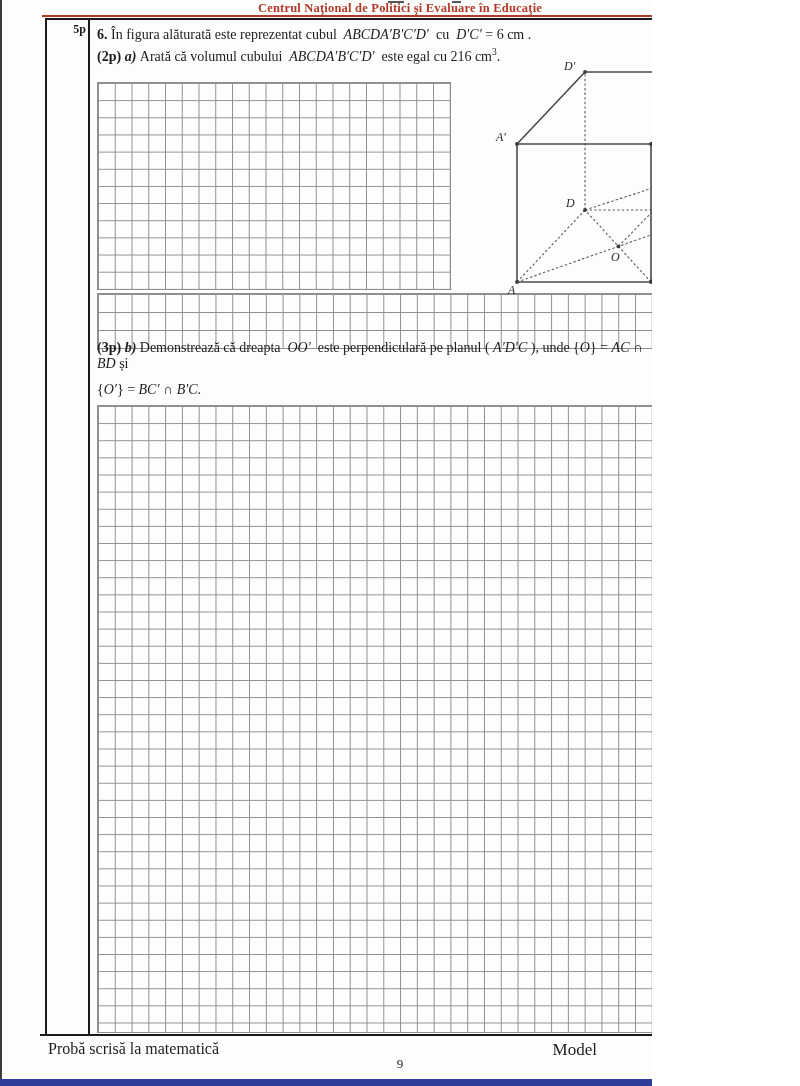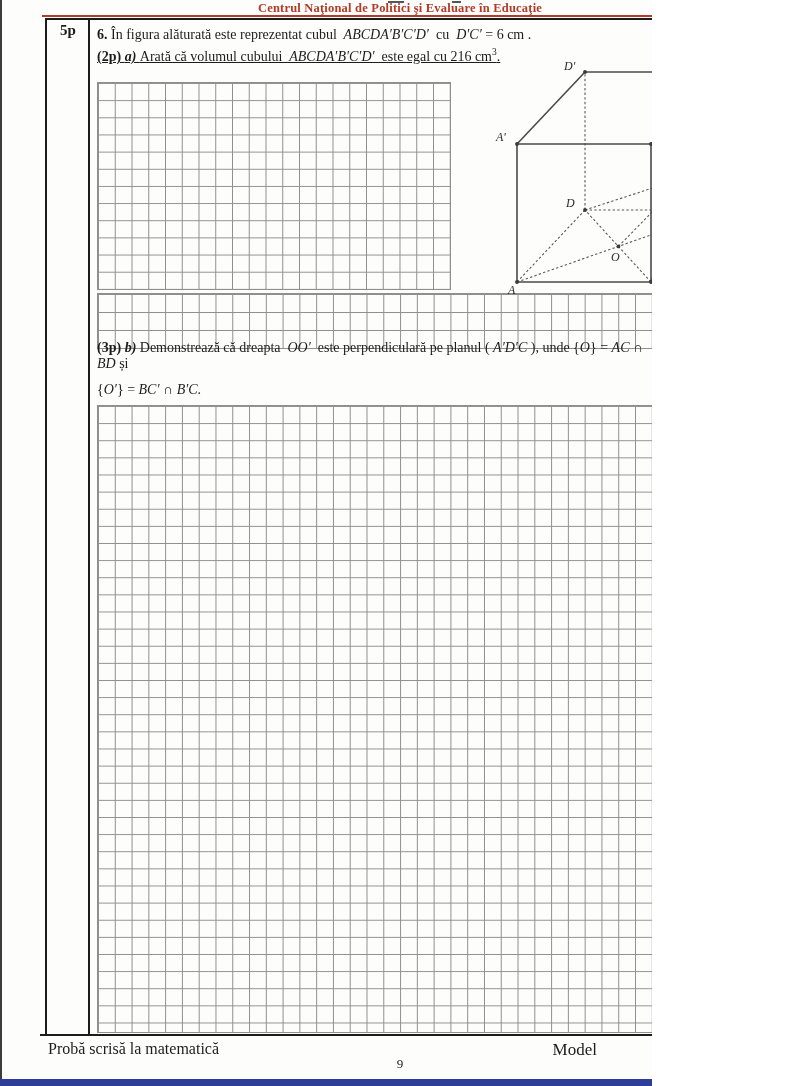--- a/index.html
+++ b/index.html
@@ -20,22 +20,22 @@
 
   
   .tline{position:absolute; background:#1b1b1b;}
   .t-top{left:45px; top:18px; width:699px; height:2px;}
   .t-left{left:45px; top:18px; width:2px; height:1017px;}
   .t-div{left:88px; top:18px; width:2px; height:1017px;}
   .t-right{left:742px; top:18px; width:2px; height:1017px;}
   .t-bottom{left:40px; top:1034px; width:722px; height:2px;}
 
   .pts-badge{
-    position:absolute; left:50px; top:22px; width:36px; text-align:center;
-    font-weight:bold; font-size:15px;
+    position:absolute; left:50px; top:22px; width:36px; text-align:right;
+    font-weight:bold; font-size:12px;
   }
 
   .txtline{
     position:absolute; left:97px; font-size:14px; white-space:nowrap;
   }
   .seg{white-space:pre-wrap;}
   .b{font-weight:bold;}
   .bi{font-weight:bold; font-style:italic;}
   .m{font-style:italic; font-family:"Liberation Serif", serif;}
   sup{font-size:9.5px;}
@@ -79,21 +79,21 @@
   <div class="tline t-div"></div>
   <div class="tline t-right"></div>
   <div class="tline t-bottom"></div>
 
   <div class="pts-badge">5p</div>
 
   <div class="txtline" style="top:27px;">
     <span class="seg b">6. </span><span class="seg">În figura alăturată este reprezentat cubul </span><span class="seg m"> ABCDA′B′C′D′ </span><span class="seg"> cu </span><span class="seg m"> D′C′</span><span class="seg"> = 6 cm .</span>
   </div>
 
-  <div class="txtline" style="top:47px;text-decoration:underline;">
+  <div class="txtline" style="top:47px;">
     <span class="seg b">(2p) </span><span class="seg bi">a) </span><span class="seg">Arată că volumul cubului </span><span class="seg m"> ABCDA′B′C′D′ </span><span class="seg"> este egal cu 216 cm</span><sup class="seg">3</sup><span class="seg">.</span>
   </div>
 
   <div class="grid grid-a"></div>
   <div class="grid grid-b"></div>
 
   <svg class="fig" viewBox="0 0 255 235">
       <line x1="22" y1="222" x2="90" y2="150" stroke="#5a5a5a" stroke-width="1.1" stroke-dasharray="2.4,2.2"></line>
       <line x1="90" y1="150" x2="227" y2="150" stroke="#5a5a5a" stroke-width="1.1" stroke-dasharray="2.4,2.2"></line>
       <line x1="90" y1="150" x2="90" y2="12" stroke="#5a5a5a" stroke-width="1.1" stroke-dasharray="2.4,2.2"></line>

